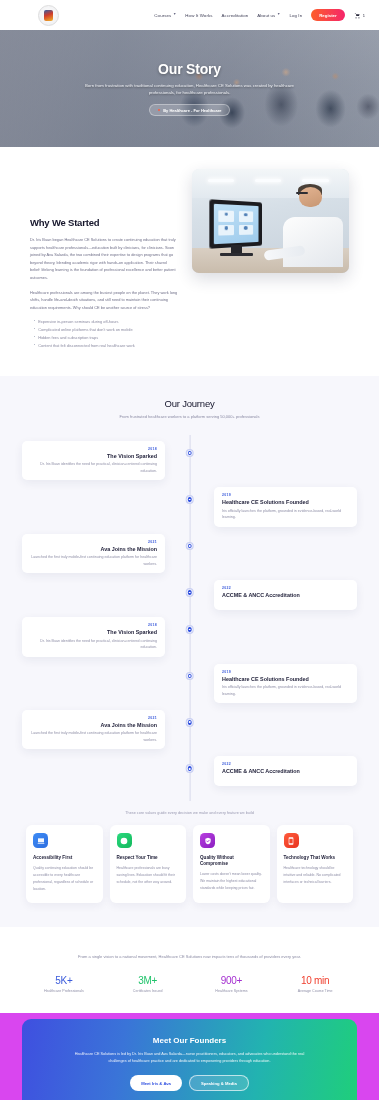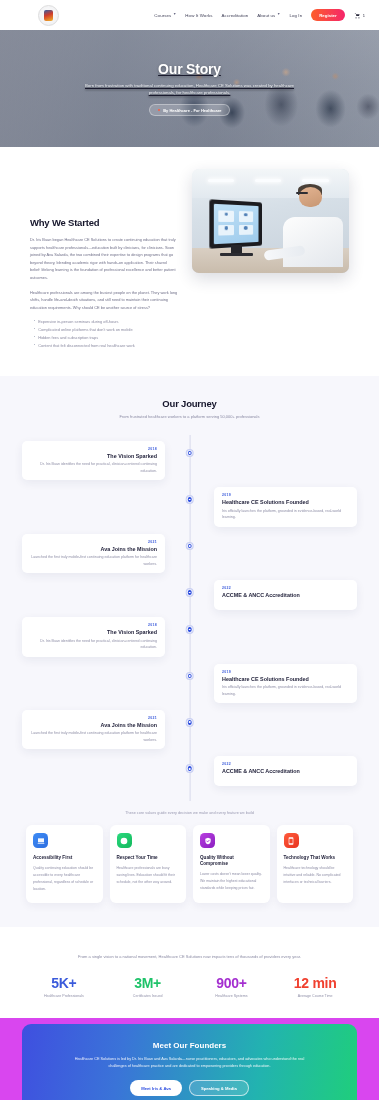--- a/index.html
+++ b/index.html
@@ -38,21 +38,21 @@
     color: #fff; font-size: 4.4px; font-weight: 700;
     padding: 3.2px 8px; border-radius: 20px; border: none; white-space: nowrap;
   }
   .cart { display: flex; align-items: center; gap: 2px; font-size: 4px; color: #2a2a3c; }
   .cart svg { width: 7px; height: 7px; }
 
   
   .hero {
     height: 117px; position: relative; display: flex;
     flex-direction: column; align-items: center; justify-content: center;
-    overflow: hidden; text-align: center; text-decoration: underline;
+    overflow: hidden; text-align: center;
   }
   .hero-bg {
     position: absolute; inset: 0;
     background:
       linear-gradient(100deg, rgba(185,190,200,.9) 0%, rgba(150,158,172,.72) 30%, rgba(120,128,144,.5) 58%, rgba(138,146,160,.55) 100%),
       linear-gradient(180deg, #cfd4dc 0%, #b9bfc9 45%, #a7aeb9 100%);
   }
   .hero-bg::before {
     content:""; position:absolute; left: 40%; top: 14%; width: 62%; height: 86%;
     background:
@@ -136,21 +136,21 @@
   .photo .person-hair{position:absolute;right:17.5%;top:14%;width:15%;height:11%;border-radius:50% 50% 0 0;background:#4a4038;}
   .photo .person-body{position:absolute;right:4%;bottom:6%;width:38%;height:48%;border-radius:12px 8px 0 0;
     background: linear-gradient(150deg,#fdfdfd 0%,#e3e7ec 100%);}
   .photo .person-arm{position:absolute;right:28%;bottom:14%;width:26%;height:10%;border-radius:6px;
     background: linear-gradient(90deg,#f7f8fa 0%,#e7ebf0 100%);transform:rotate(-8deg);}
   .photo .glasses{position:absolute;right:26%;top:22.5%;width:8%;height:2%;background:#2e2e34;border-radius:1px;}
 
   
   .journey { background: #f7f7fc; padding: 22px 0 6px; }
   .sec-head { text-align: center; margin-bottom: 16px; }
-  .sec-head h2 { font-size: 9.5px; font-weight: 700; letter-spacing: -.2px; color: #15152b; }
+  .sec-head h2 { font-size: 9.5px; font-weight: 400; letter-spacing: -.2px; color: #15152b; }
   .sec-head p { font-size: 4px; color: #8a8aa3; margin-top: 5px; }
   .timeline { position: relative; padding: 6px 22px 8px; }
   .tl-line {
     position: absolute; left: 50%; top: 0; bottom: 0; width: .8px;
     background: #d8daec; transform: translateX(-50%);
   }
   .tl-row { position: relative; display: flex; margin-bottom: 7px; min-height: 30px; }
   .tl-row.left { justify-content: flex-start; }
   .tl-row.right { justify-content: flex-end; }
   .tl-card {
@@ -182,21 +182,21 @@
     display: flex; align-items: center; justify-content: center;
   }
   .val-icon svg { width: 8px; height: 8px; fill: #fff; }
   .val-title { font-size: 4.6px; font-weight: 700; color: #23233c; margin-bottom: 4px; line-height: 1.3; }
   .val-desc { font-size: 3.5px; line-height: 1.95; color: #8e8ea6; }
 
   
   .impact { background: #fff; padding: 22px 0 20px; }
   .stats { display: flex; padding: 0 22px; margin-top: 12px; }
   .stat { flex: 1; text-align: center; }
-  .stat-num { font-size: 14px; font-weight: 700; letter-spacing: -.3px; }
+  .stat-num { font-size: 10px; font-weight: 400; letter-spacing: -.3px; }
   .stat-lbl { font-size: 3.6px; color: #9090a8; margin-top: 3px; }
 
   
   .cta-wrap { background: #d946ef; padding: 6px 22px 12px; }
   .cta {
     border-radius: 9px; padding: 17px 26px 20px; text-align: center;
     background: linear-gradient(100deg, #3f4fe0 0%, #3a74d8 30%, #22b3b0 70%, #1fcf7a 100%);
   }
   .cta h2 { font-size: 8px; font-weight: 800; color: #fff; margin-bottom: 6px; }
   .cta p { font-size: 3.8px; line-height: 1.9; color: rgba(255,255,255,.9); max-width: 240px; margin: 0 auto 10px; }
@@ -440,21 +440,21 @@
       </div>
       <div class="stat">
         <div class="stat-num" style="color:#1fc36a">3M+</div>
         <div class="stat-lbl">Certificates Issued</div>
       </div>
       <div class="stat">
         <div class="stat-num" style="color:#a42fd0">900+</div>
         <div class="stat-lbl">Healthcare Systems</div>
       </div>
       <div class="stat">
-        <div class="stat-num" style="color:#f0402f">12 min</div>
+        <div class="stat-num" style="color:#f0402f">10 min</div>
         <div class="stat-lbl">Average Course Time</div>
       </div>
     </div>
   </div>
 
   <div class="cta-wrap">
     <div class="cta">
       <h2>Meet Our Founders</h2>
       <p>Healthcare CE Solutions is led by Dr. Iris Buan and Ava Salarda—nurse practitioners, educators, and advocates who understand the real challenges of healthcare practice and are dedicated to empowering providers through education.</p>
       <div class="cta-btns">

